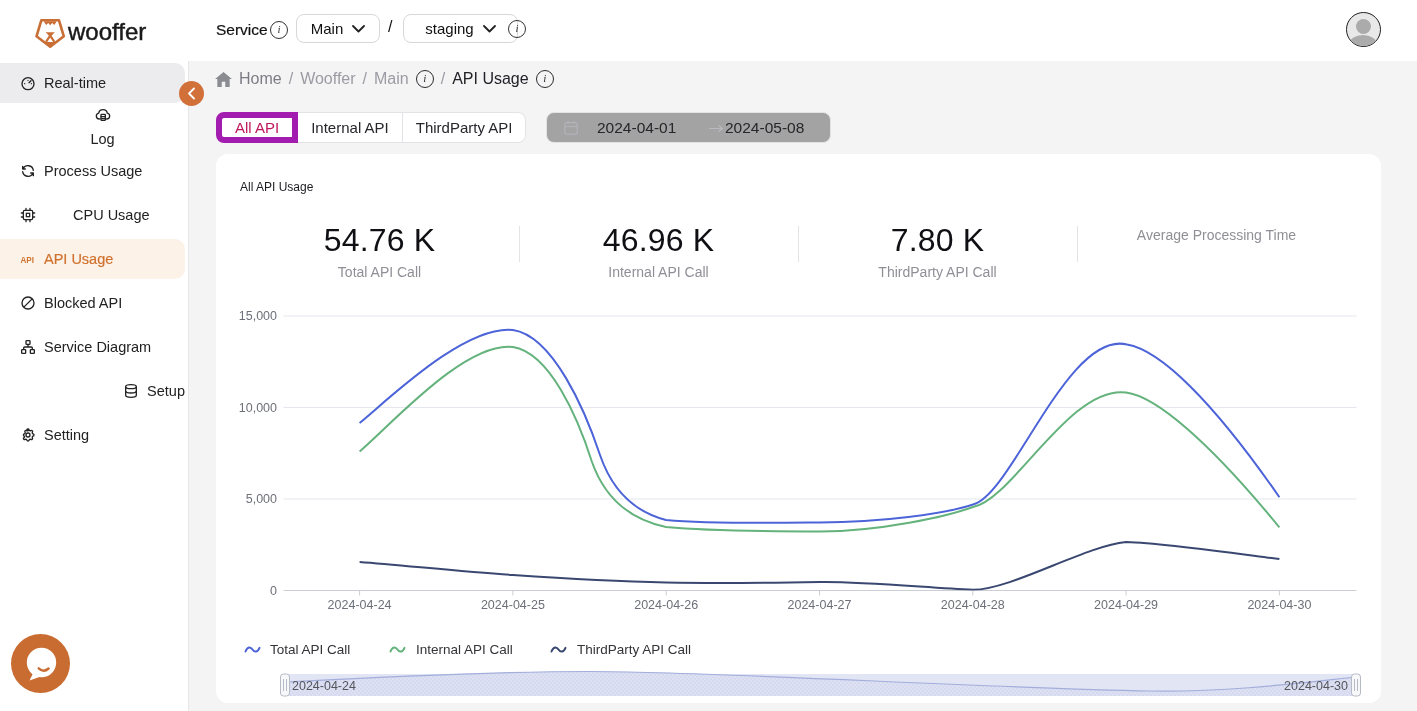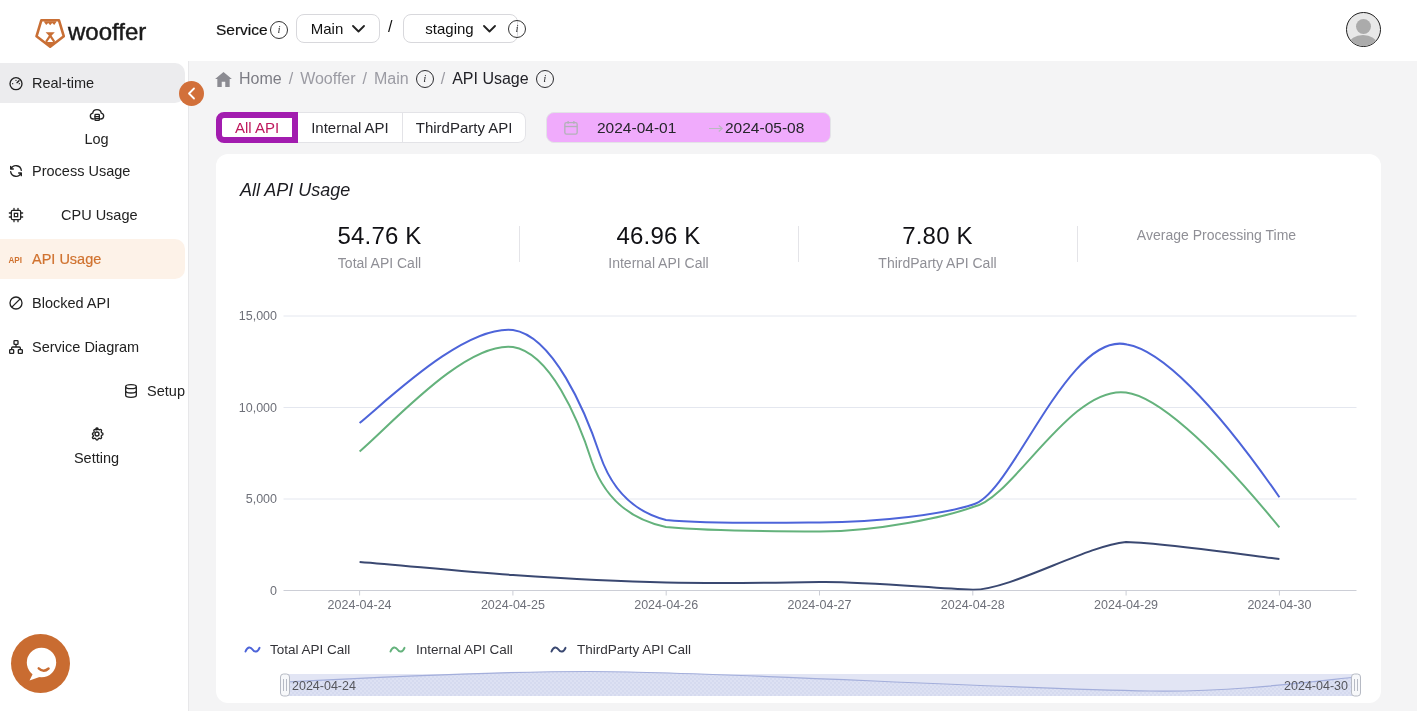--- a/index.html
+++ b/index.html
@@ -16,46 +16,46 @@
     display:flex; align-items:center; justify-content:center; font-size:15px; color:#111; gap:9px; }
   .iinfo { width:18px; height:18px; border:1.5px solid #333; border-radius:50%;
     display:inline-block; text-align:center; font-size:11px; line-height:15px; color:#333;
     font-weight:500; font-family:"Liberation Serif",serif; font-style:italic; flex:0 0 auto;}
   #avatar { position:absolute; left:1346px; top:12px; width:35px; height:35px; border-radius:50%;
     border:1.6px solid #1f1f1f; background:#e8e8e8; overflow:hidden; }
   
   #sidebar { position:absolute; left:0; top:61px; width:189px; height:650px; background:#fff;
     border-right:1px solid #e7e7e9; }
   .sitem { position:absolute; left:0; width:185px; height:40px; display:flex; align-items:center;
-    padding-left:8px; gap:8px; font-size:14.5px; color:#222; }
+    padding-left:20px; gap:8px; font-size:14.5px; color:#222; }
   .sitem svg { flex:0 0 auto; }
   .hl-gray { background:#ececee; border-radius:0 10px 10px 0; }
   .hl-orange { background:#fdf2e8; border-radius:0 10px 10px 0; color:#d0722f; }
   #collapse { position:absolute; left:179px; top:81px; width:25px; height:25px; border-radius:50%;
     background:#d2703a; z-index:5; display:flex; align-items:center; justify-content:center; }
   
   #crumb { position:absolute; left:215px; top:70px; font-size:16px; color:#9b9ba3;
     display:flex; align-items:center; gap:7px; }
   #tabs { position:absolute; left:216px; top:112px; height:31px; display:flex;
     background:#fff; border-radius:8px; }
   .tab { height:31px; display:flex; align-items:center; padding:0 13px; font-size:15px; color:#26262b;
     border:1px solid #e3e3e7; }
   .tab.first { border-radius:8px 0 0 8px; }
   .tab.last { border-radius:0 8px 8px 0; border-left:none; }
   .tab.mid { border-left:none; }
   .tab.active { color:#be185d; border:6px solid #a21caf; }
-  #datebox { position:absolute; left:546px; top:112px; width:285px; height:31px; background:#f0abfc;
+  #datebox { position:absolute; left:546px; top:112px; width:285px; height:31px; background:#a3a3a3;
     border:1px solid #e3e3e7; border-radius:8px; display:flex; align-items:center;
     font-size:15px; color:#26262b;padding-left:44px; }
   
   #card { position:absolute; left:216px; top:154px; width:1165px; height:549px; background:#fff;
     border-radius:12px; }
-  #cardtitle { position:absolute; left:240px; top:180px; font-size:18px; color:#1c1c21;font-style:italic; }
+  #cardtitle { position:absolute; left:240px; top:180px; font-size:12px; color:#1c1c21; }
   .stat { position:absolute; top:222px; width:279px; text-align:center; }
-  .stat .num { font-size:24px; color:#101014; letter-spacing:0.2px; }
+  .stat .num { font-size:32px; color:#101014; letter-spacing:0.2px; }
   .stat .lbl { font-size:14px; color:#8f8f96; margin-top:5px; }
   .vdiv { position:absolute; top:226px; width:1px; height:36px; background:#e4e4e8; }
   #chatbtn { position:absolute; left:11px; top:634px; width:59px; height:59px; border-radius:50%;
     background:#c96c31; display:flex; align-items:center; justify-content:center; }
 </style>
 </head>
 <body>
 
 <div id="header"></div>
 
@@ -287,21 +287,21 @@
   <span>Service Diagram</span>
 </div>
 <div class="sitem" style="top:371px;justify-content:flex-end;">
   <svg width="16" height="16" viewBox="0 0 24 24" fill="none" stroke="#222" stroke-width="2">
       <ellipse cx="12" cy="5.5" rx="8" ry="3"></ellipse>
       <path d="M4 5.5 V12 c0 1.7 3.6 3 8 3 s8 -1.3 8 -3 V5.5"></path>
       <path d="M4 12 V18.5 c0 1.7 3.6 3 8 3 s8 -1.3 8 -3 V12"></path>
     </svg>
   <span>Setup</span>
 </div>
-<div class="sitem" style="top:426px;flex-direction:column;">
+<div class="sitem" style="top:415px;">
   <svg width="16" height="16" viewBox="0 0 24 24" fill="none" stroke="#222" stroke-width="2" stroke-linecap="round" stroke-linejoin="round">
       <path d="M10.325 4.317c.426 -1.756 2.924 -1.756 3.35 0a1.724 1.724 0 0 0 2.573 1.066c1.543 -.94 3.31 .826 2.37 2.37a1.724 1.724 0 0 0 1.065 2.572c1.756 .426 1.756 2.924 0 3.35a1.724 1.724 0 0 0 -1.066 2.573c.94 1.543 -.826 3.31 -2.37 2.37a1.724 1.724 0 0 0 -2.572 1.065c-.426 1.756 -2.924 1.756 -3.35 0a1.724 1.724 0 0 0 -2.573 -1.066c-1.543 .94 -3.31 -.826 -2.37 -2.37a1.724 1.724 0 0 0 1.065 -2.572c-1.756 -.426 -1.756 -2.924 0 -3.35a1.724 1.724 0 0 0 1.066 -2.573c-.94 -1.543 .826 -3.31 2.37 -2.37c1.236 .754 2.84 .089 3.572 -1.065z"></path>
       <circle cx="12" cy="12" r="3"></circle>
     </svg>
   <span>Setting</span>
 </div>
 
 <div id="chatbtn">
   <svg width="59" height="59" viewBox="0 0 59 59">
     <circle cx="30.5" cy="28.5" r="14.7" fill="#fff"></circle>

